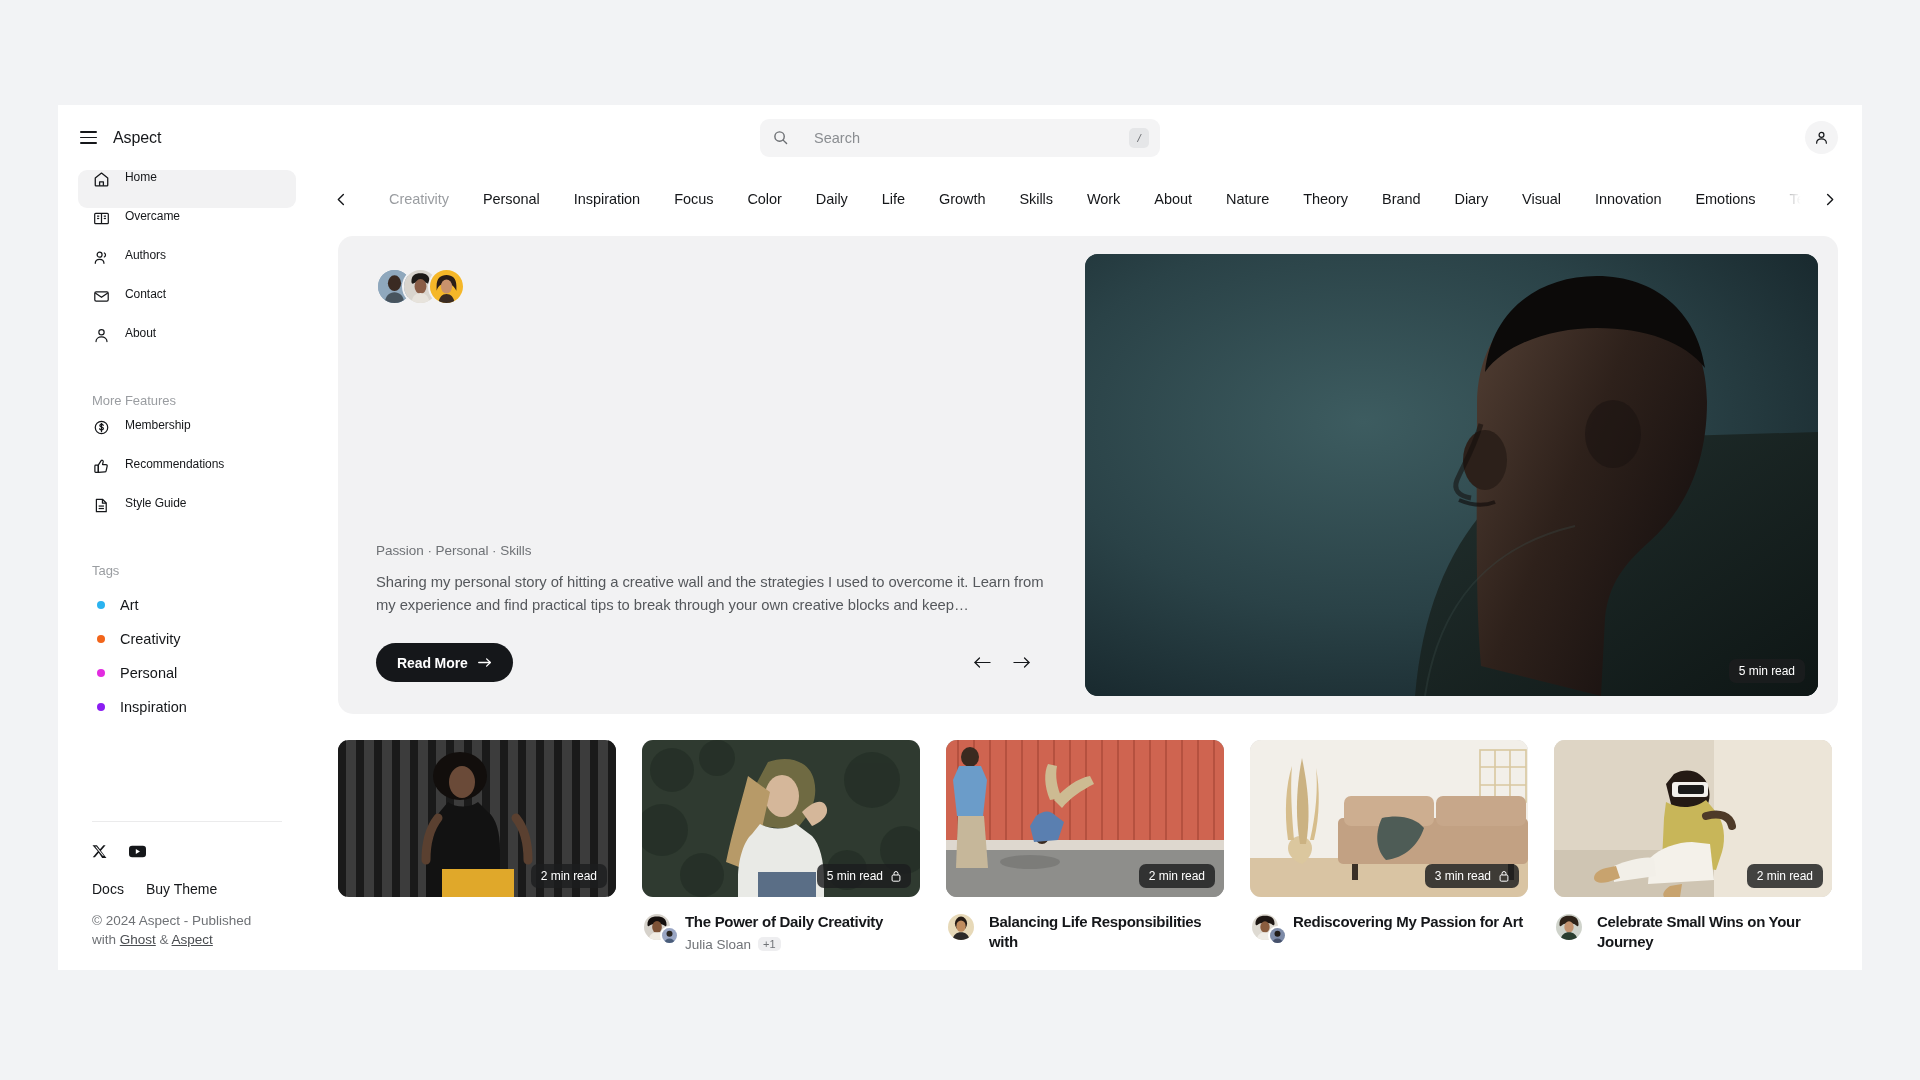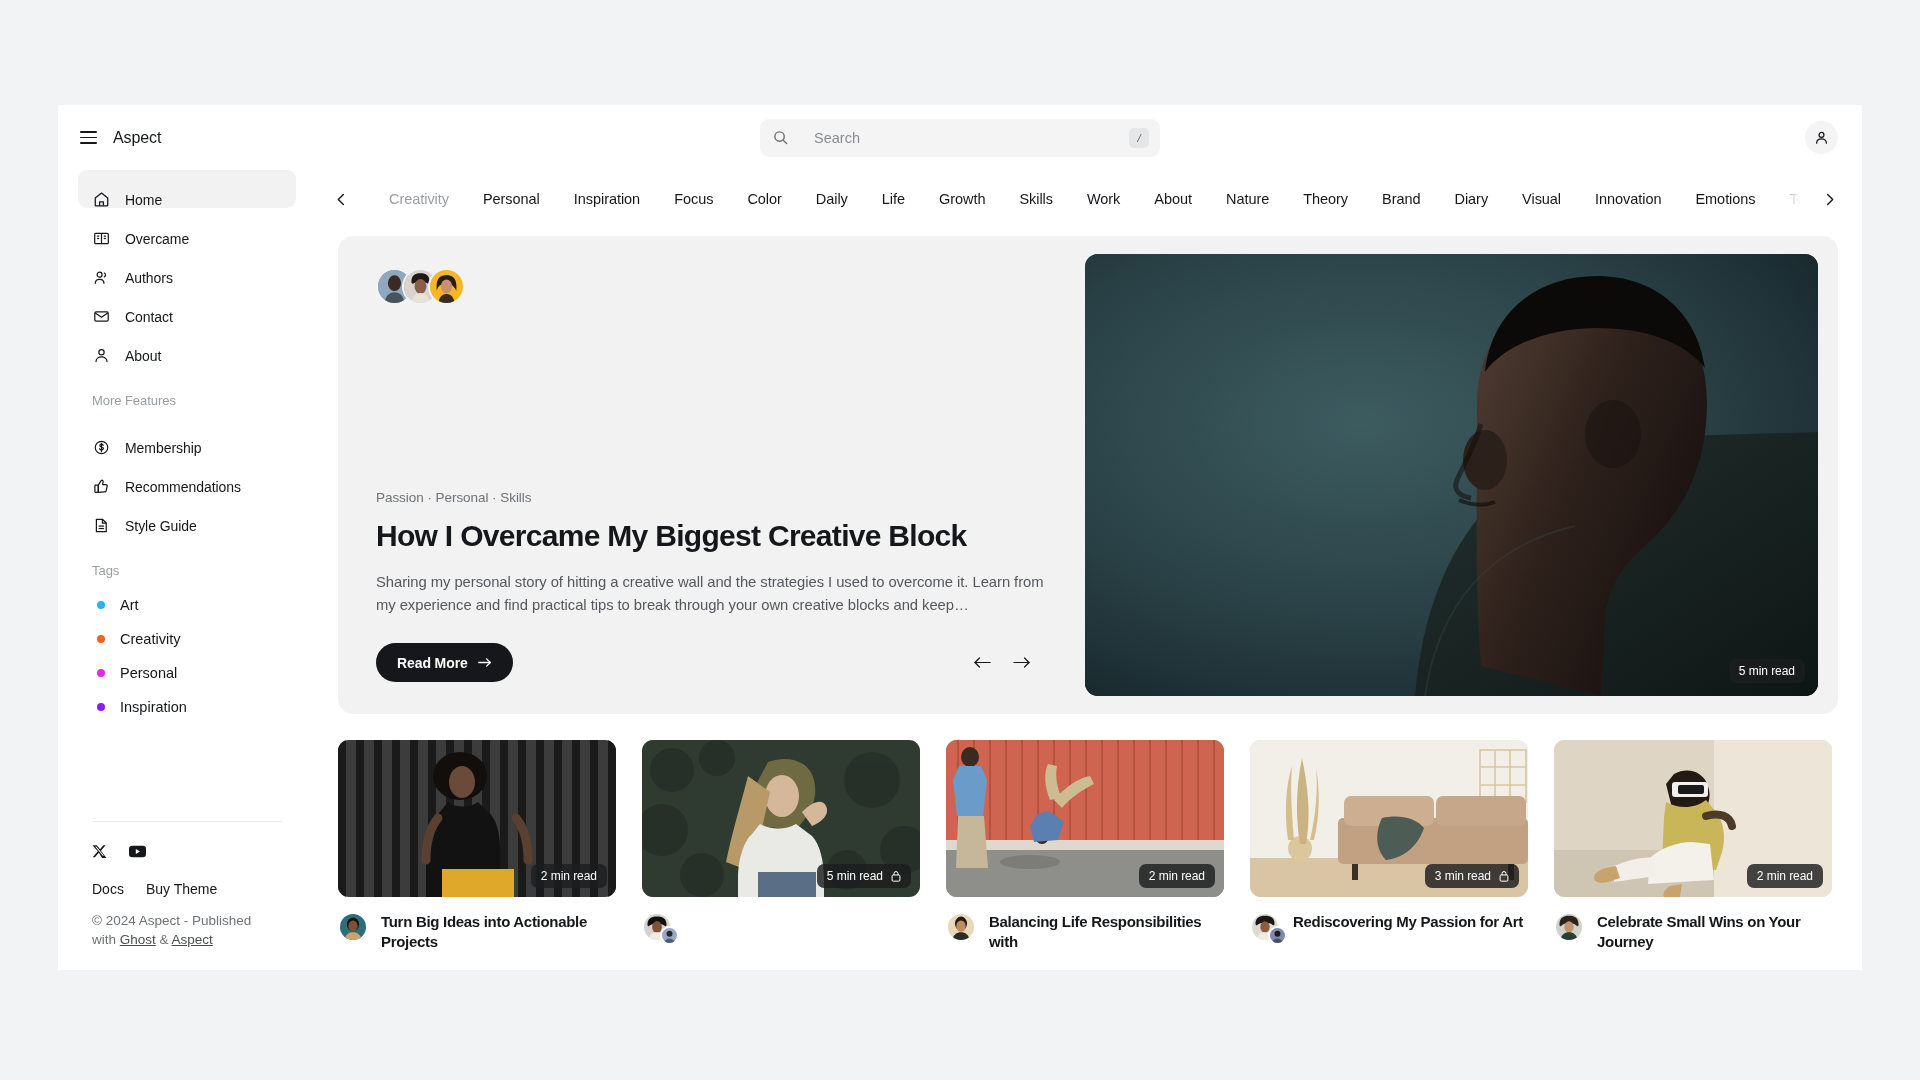--- a/index.html
+++ b/index.html
@@ -56,23 +56,23 @@
 
   
   .sidebar {
     position: absolute; left: 0; top: 65px;
     width: 258px; height: 800px;
     background: #ffffff;
     padding: 0 20px;
     display: flex; flex-direction: column;
   }
   .nav-item {
-    display: flex; align-items: flex-end; gap: 15px;
+    display: flex; align-items: flex-start; gap: 15px;
     height: 38px; padding: 0 14px; border-radius: 9px;
-    font-size: 14px; color: #15171a; cursor: pointer;
+    font-size: 12px; color: #15171a; cursor: pointer;
     margin-bottom: 1px;
   }
   .nav-item.active { background: #f2f2f3; }
   .nav-item .nlabel { letter-spacing: -0.05px; }
   .nav-icon { width: 18px; height: 18px; display: flex; align-items: center; justify-content: center; flex: 0 0 18px; }
 
   .section-label {
     font-size: 13px; color: #9a9da1; padding: 0 14px;
     margin-top: 28px; margin-bottom: 10px; letter-spacing: -0.05px;
   }
@@ -454,21 +454,20 @@
               <rect width="40" height="40" fill="#f5b728"></rect>
               <path d="M8 19c0-9 5-13 12-13s12 4 12 13v6c-2-3-4-6-6-7-4 2-10 2-13 0-2 1-4 4-5 7z" fill="#2a1d17"></path>
               <ellipse cx="20" cy="20" rx="6.8" ry="8.4" fill="#c9926c"></ellipse>
               <path d="M10 40c1-7 5-11 10-11s9 4 10 11z" fill="#3a2b22"></path>
             </svg>
           </div>
         </div>
 
         <div class="hero-body">
           <div class="hero-meta">Passion · Personal · Skills</div>
-          <div class="hero-title">How I Overcame My Biggest Creative Block</div>
           <div class="hero-excerpt">Sharing my personal story of hitting a creative wall and the strategies I used to overcome it. Learn from my experience and find practical tips to break through your own creative blocks and keep…</div>
           <div class="hero-actions">
             <button class="read-more">
               <span>Read More</span>
               <span>
                 <svg width="14" height="11" viewBox="0 0 15 11" fill="none" stroke="#fff" stroke-width="1.4" stroke-linecap="round" stroke-linejoin="round">
                   <line x1="0.8" y1="5.5" x2="13" y2="5.5"></line>
                     <path d="M9.2 1.6 13.2 5.5 9.2 9.4"></path>
                 </svg>
               </span>
@@ -553,35 +552,20 @@
             <ellipse cx="124" cy="42" rx="13" ry="16" fill="#6a4a38"></ellipse>
             <path d="M110 62c8 6 22 6 30 0l10 10c8 6 12 20 12 38v47h-74V112c0-18 4-32 12-38z" fill="#121212"></path>
             <path d="M104 129h72v28h-72z" fill="#e0a82a"></path>
             <path d="M100 78c-8 10-12 26-12 42" fill="none" stroke="#5a4030" stroke-width="9" stroke-linecap="round"></path>
             <path d="M178 78c8 10 12 26 12 42" fill="none" stroke="#5a4030" stroke-width="9" stroke-linecap="round"></path>
           </svg>
           <div class="badge">
             <span>2 min read</span>
           </div>
         </div>
-        <div class="card-info">
-          <div class="card-av-wrap">
-            <div class="card-av">
-              <svg width="100%" height="100%" viewBox="0 0 30 30" preserveAspectRatio="xMidYMid slice">
-                <rect width="30" height="30" fill="#2e6e7a"></rect>
-                <ellipse cx="15" cy="12" rx="7" ry="8" fill="#181210"></ellipse>
-                <ellipse cx="15" cy="14" rx="5.4" ry="6.4" fill="#7a5236"></ellipse>
-                <path d="M5 30c1-6 5-9 10-9s9 3 10 9z" fill="#caa46d"></path>
-              </svg>
-            </div>
-          </div>
-          <div class="card-text">
-            <div class="card-title">Turn Big Ideas into Actionable Projects</div>
-          </div>
-        </div>
       </div>
 
       <div class="card">
         <div class="card-thumb">
           <svg width="100%" height="100%" viewBox="0 0 278 157" preserveAspectRatio="xMidYMid slice">
             <rect width="278" height="157" fill="#2f3a30"></rect>
             <g fill="#253027" opacity="0.85">
               <circle cx="30" cy="30" r="22"></circle>
                 <circle cx="75" cy="18" r="18"></circle>
                 <circle cx="20" cy="90" r="26"></circle>
@@ -616,20 +600,27 @@
                 <ellipse cx="15" cy="15" rx="5.6" ry="6.8" fill="#7d5236"></ellipse>
                 <path d="M5 30c1-6 5-9 10-9s9 3 10 9z" fill="#f0ece4"></path>
               </svg>
             </div>
             <div class="card-av2">
               <svg width="100%" height="100%" viewBox="0 0 20 20" preserveAspectRatio="xMidYMid slice">
                 <rect width="20" height="20" fill="#9aa6c4"></rect>
                 <circle cx="10" cy="7.5" r="4" fill="#2b2723"></circle>
                 <path d="M3 20c.6-4 3.4-6 7-6s6.4 2 7 6z" fill="#4a5d7a"></path>
               </svg>
+            </div>
+          </div>
+          <div class="card-text">
+            <div class="card-title">The Power of Daily Creativity</div>
+            <div class="card-author">
+              <span>Julia Sloan</span>
+              <span class="plus-pill">+1</span>
             </div>
           </div>
         </div>
       </div>
 
       <div class="card">
         <div class="card-thumb">
           <svg width="100%" height="100%" viewBox="0 0 278 157" preserveAspectRatio="xMidYMid slice">
             <rect width="278" height="157" fill="#9b9b98"></rect>
             <rect x="0" y="0" width="278" height="104" fill="#cf6450"></rect>

